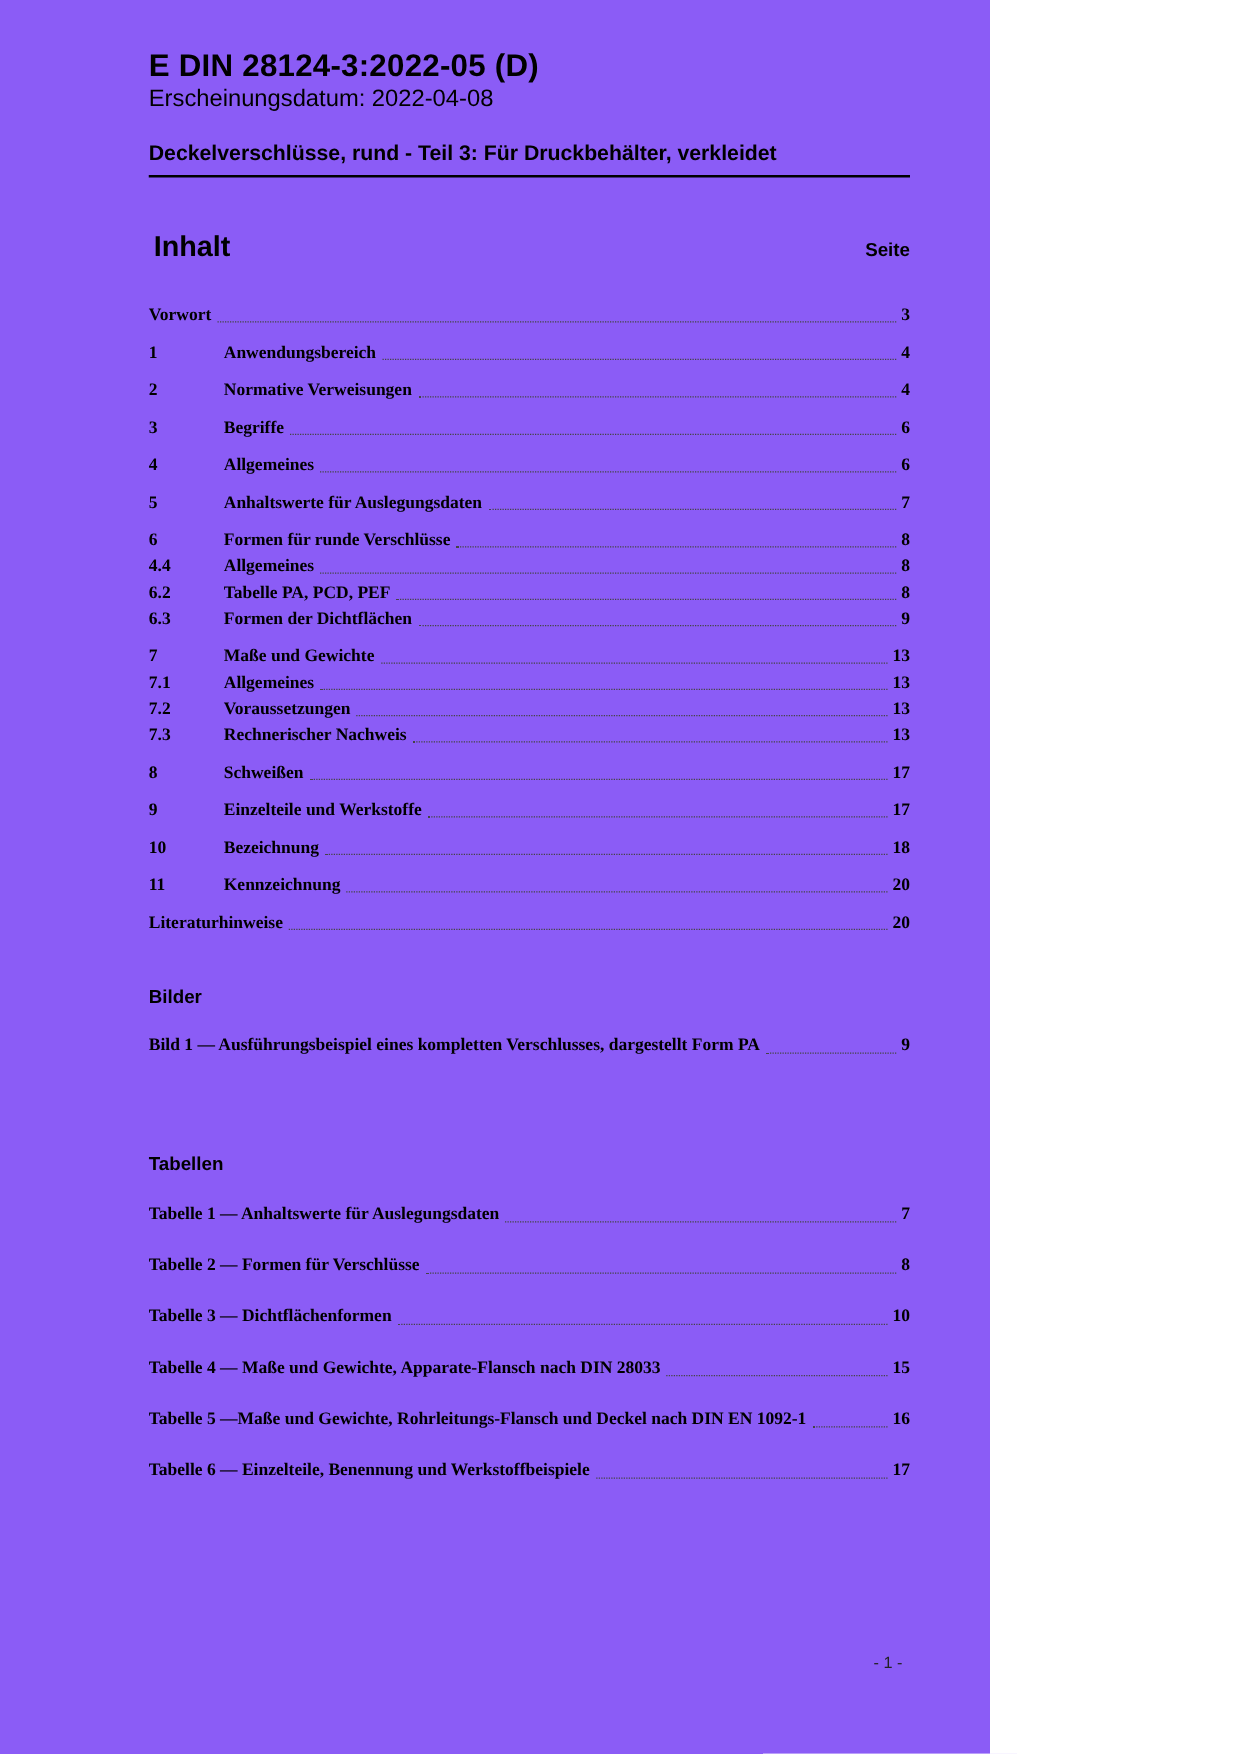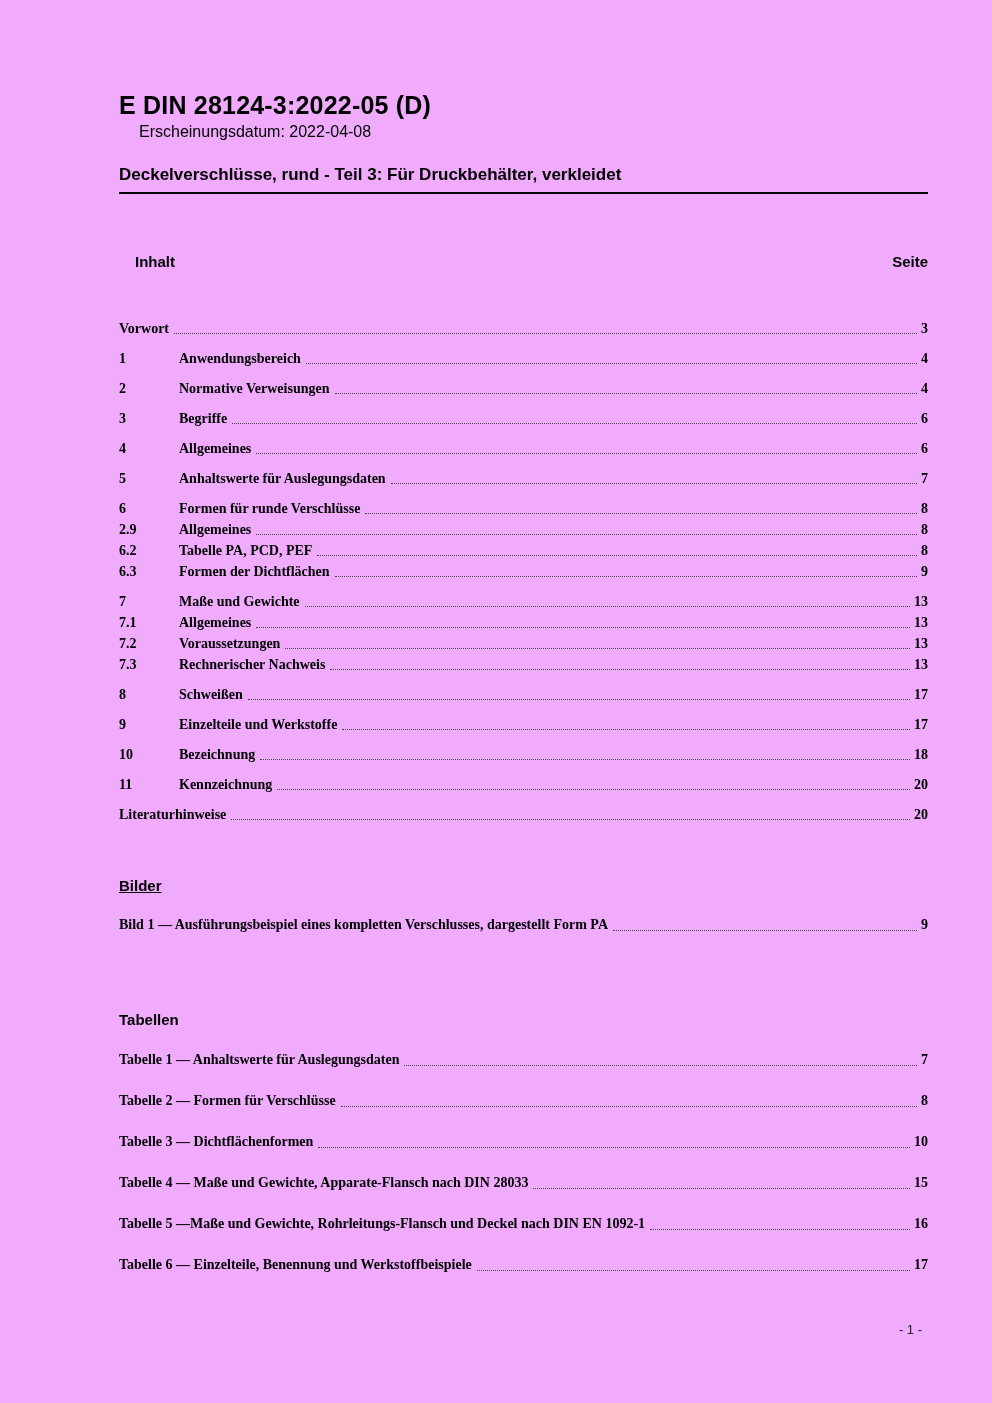--- a/index.html
+++ b/index.html
@@ -2,44 +2,43 @@
 <html><head>
 <meta charset="utf-8">
 <style>
   html, body {
     margin: 0;
     padding: 0;
     background: #ffffff;
   }
   .page {
     position: relative;
-    width: 992px;
+    width: 792px;
     height: 1403px;
-    background: #f0abfc;
+    background: #8b5cf6;
     box-sizing: border-box;
-    padding: 92px 64px 0 119px;
+    padding: 40px 64px 0 119px;
     color: #000;
     font-family: "Liberation Serif", serif;
     overflow: hidden;
   }
   
   .doc-title {
     margin: 0;
     font-family: "Liberation Sans", sans-serif;
     font-size: 25px;
     font-weight: 700;
     line-height: 27px;
     letter-spacing: 0.2px;
   }
   .doc-date {
     margin-top: 4px;
     font-family: "Liberation Sans", sans-serif;
-    font-size: 16px;
+    font-size: 19px;
     line-height: 18px;
-    margin-left: 20px;
   }
   .subtitle-wrap {
     margin-top: 24px;
     border-bottom: 2px solid #000;
     padding-bottom: 7px;
   }
   .doc-subtitle {
     margin: 0;
     font-family: "Liberation Sans", sans-serif;
     font-size: 17px;
@@ -47,23 +46,23 @@
     line-height: 20px;
   }
   
   .toc-header {
     margin-top: 38px;
     display: flex;
     justify-content: space-between;
     align-items: baseline;
   }
   .toc-heading {
-    margin: 16px;
-    font-family: "Liberation Sans", sans-serif;
-    font-size: 15px;
+    margin: 4px;
+    font-family: "Liberation Sans", sans-serif;
+    font-size: 23px;
     font-weight: 700;
     line-height: 27px;
   }
   .page-col-label {
     font-family: "Liberation Sans", sans-serif;
     font-size: 15px;
     font-weight: 700;
   }
   
   .toc-list {
@@ -103,22 +102,21 @@
   }
   
   .section-heading {
     margin: 0;
     font-family: "Liberation Sans", sans-serif;
     font-size: 15px;
     font-weight: 700;
     line-height: 18px;
   }
   .figures-heading {
-    margin-top: 53px;
-    text-decoration: underline;
+    margin-top: 41px;
   }
   .figures-list {
     margin-top: 5px;
   }
   .figures-list .toc-row {
     margin-top: 20px;
     line-height: 20px;
   }
   .tables-heading {
     margin-top: 76px;
@@ -203,21 +201,21 @@
       </div>
 
       <div class="toc-row">
         <span class="toc-num">6</span>
         <span class="toc-label">Formen für runde Verschlüsse</span>
         <span class="dots"></span>
         <span class="toc-page">8</span>
       </div>
 
       <div class="toc-row sub">
-        <span class="toc-num">2.9</span>
+        <span class="toc-num">4.4</span>
         <span class="toc-label">Allgemeines</span>
         <span class="dots"></span>
         <span class="toc-page">8</span>
       </div>
 
       <div class="toc-row sub">
         <span class="toc-num">6.2</span>
         <span class="toc-label">Tabelle PA, PCD, PEF</span>
         <span class="dots"></span>
         <span class="toc-page">8</span>

